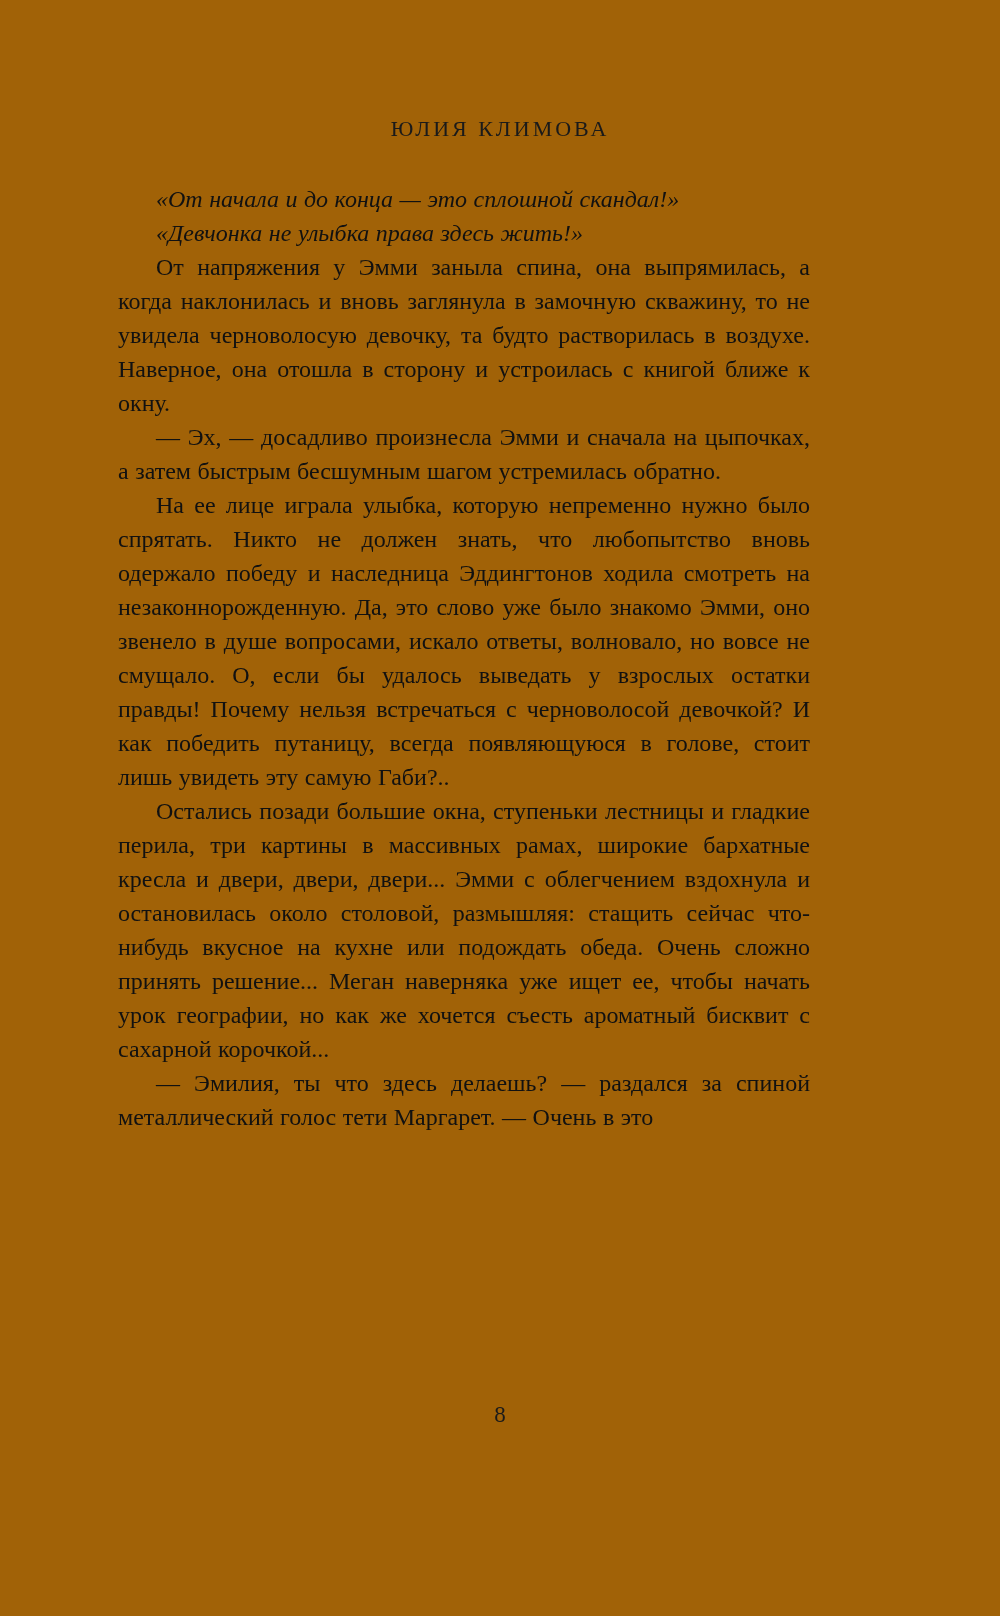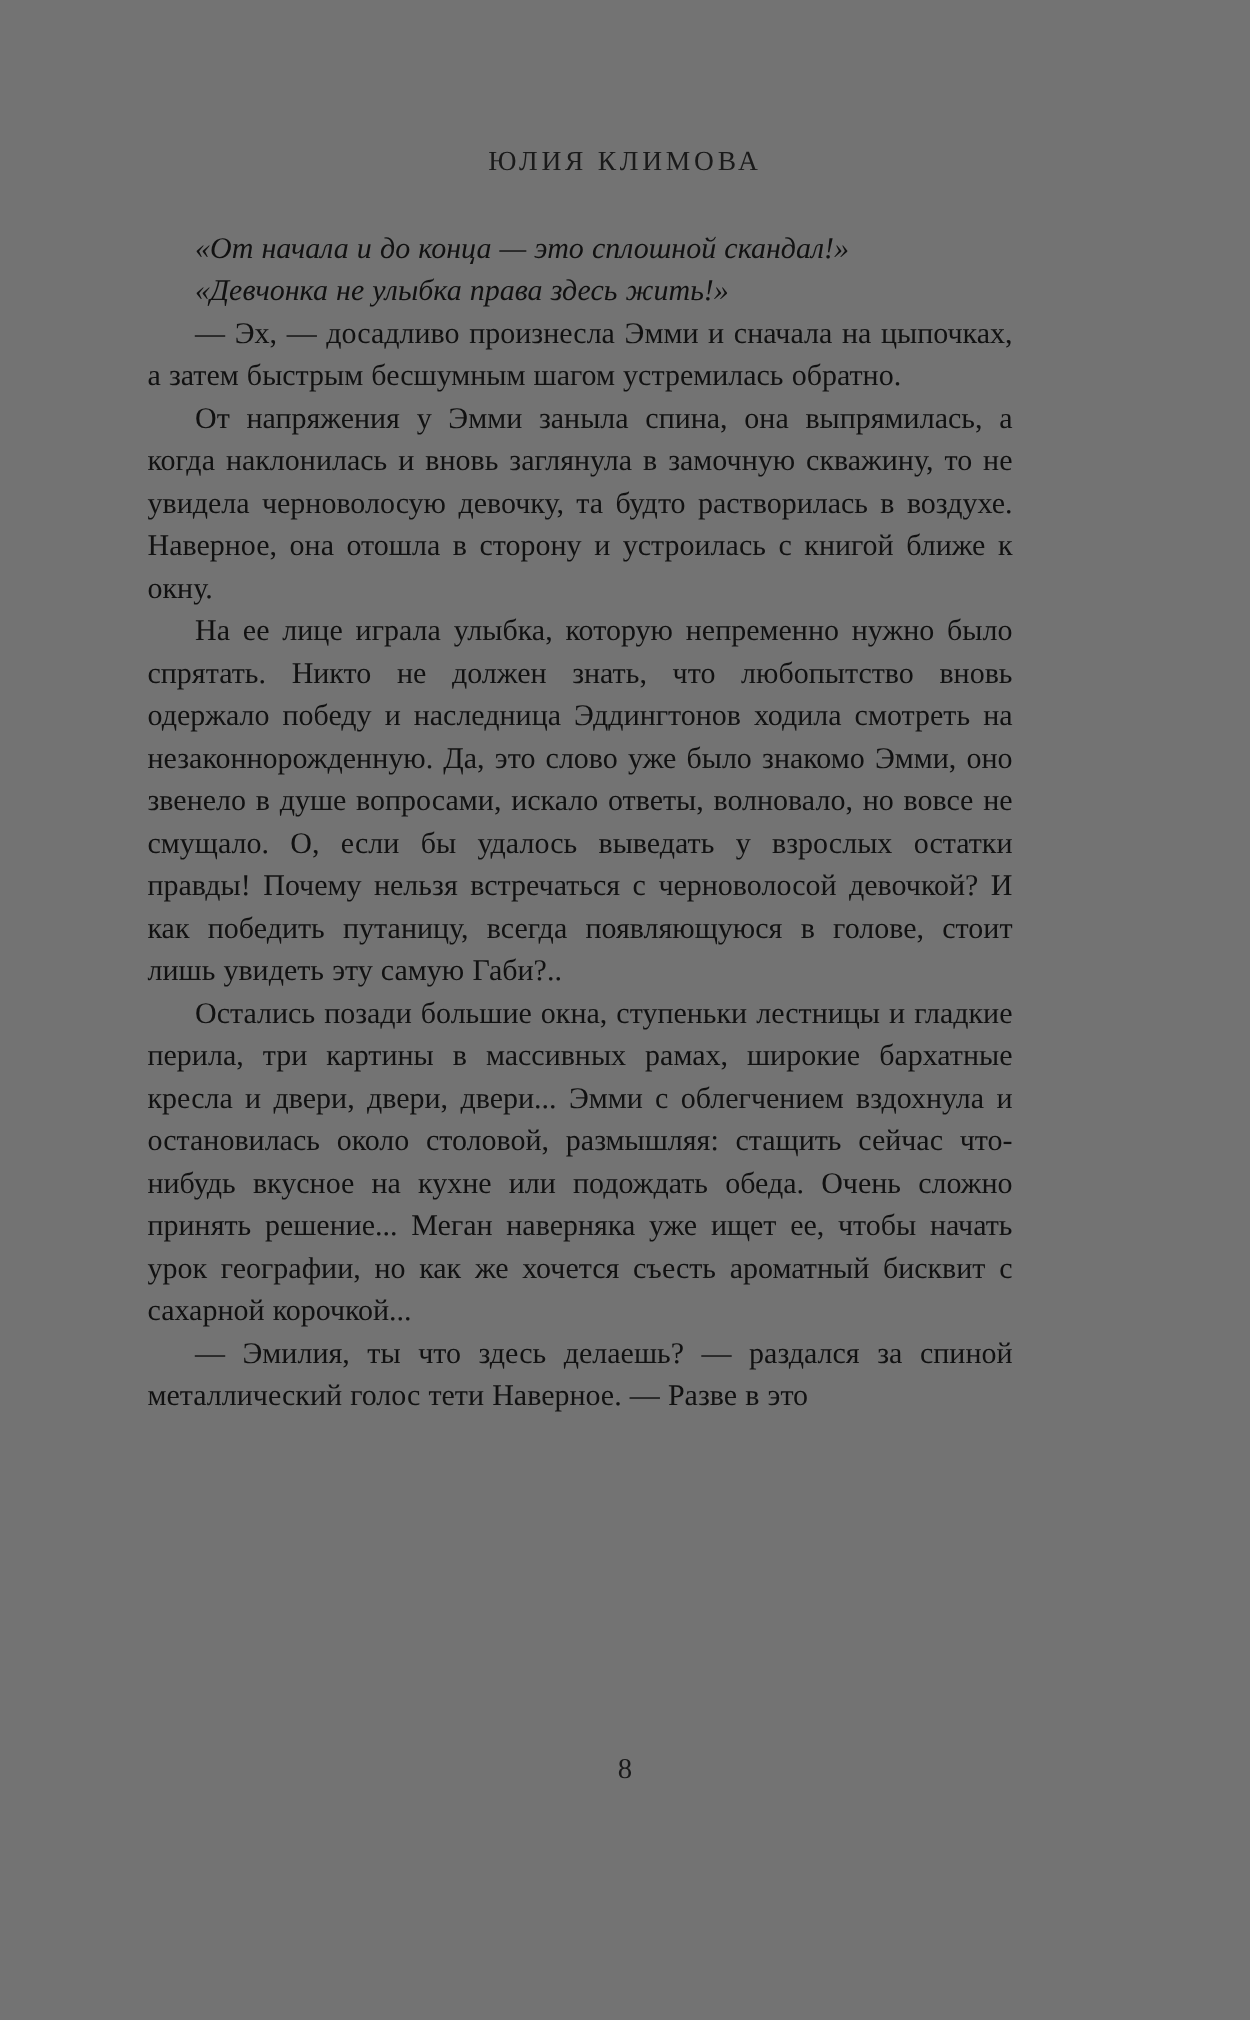--- a/index.html
+++ b/index.html
@@ -5,21 +5,21 @@
     * { box-sizing: border-box; }
     html, body {
       margin: 0;
       padding: 0;
       background: #ffffff;
     }
     .page {
       position: relative;
       width: 1000px;
       height: 1616px;
-      background: #737373;
+      background: #a16207;
       color: #111111;
       font-family: "Liberation Serif", "DejaVu Serif", serif;
       overflow: hidden;
     }
     .running-header {
       padding-top: 116px;
       text-align: center;
       font-size: 22px;
       letter-spacing: 3px;
       color: #1a1a1a;
@@ -56,22 +56,22 @@
 </head>
 <body>
 
 <div class="page">
 
   <div class="running-header">ЮЛИЯ КЛИМОВА</div>
 
   <div class="text-block">
       <p class="epigraph">«От начала и до конца — это сплошной скандал!»</p>
       <p class="epigraph">«Девчонка не улыбка права здесь жить!»</p>
+      <p>От напряжения у Эмми заныла спина, она выпрямилась, а когда наклонилась и вновь заглянула в замочную скважину, то не увидела черноволосую девочку, та будто растворилась в воздухе. Наверное, она отошла в сторону и устроилась с книгой ближе к окну.</p>
       <p>— Эх, — досадливо произнесла Эмми и сначала на цыпочках, а затем быстрым бесшумным шагом устремилась обратно.</p>
-      <p>От напряжения у Эмми заныла спина, она выпрямилась, а когда наклонилась и вновь заглянула в замочную скважину, то не увидела черноволосую девочку, та будто растворилась в воздухе. Наверное, она отошла в сторону и устроилась с книгой ближе к окну.</p>
       <p>На ее лице играла улыбка, которую непременно нужно было спрятать. Никто не должен знать, что любопытство вновь одержало победу и наследница Эддингтонов ходила смотреть на незаконнорожденную. Да, это слово уже было знакомо Эмми, оно звенело в душе вопросами, искало ответы, волновало, но вовсе не смущало. О, если бы удалось выведать у взрослых остатки правды! Почему нельзя встречаться с черноволосой девочкой? И как победить путаницу, всегда появляющуюся в голове, стоит лишь увидеть эту самую Габи?..</p>
       <p>Остались позади большие окна, ступеньки лестницы и гладкие перила, три картины в массивных рамах, широкие бархатные кресла и двери, двери, двери... Эмми с облегчением вздохнула и остановилась около столовой, размышляя: стащить сейчас что-нибудь вкусное на кухне или подождать обеда. Очень сложно принять решение... Меган наверняка уже ищет ее, чтобы начать урок географии, но как же хочется съесть ароматный бисквит с сахарной корочкой...</p>
-      <p>— Эмилия, ты что здесь делаешь? — раздался за спиной металлический голос тети Наверное. — Разве в это</p>
+      <p>— Эмилия, ты что здесь делаешь? — раздался за спиной металлический голос тети Маргарет. — Очень в это</p>
     </div>
 
   <div class="page-number">8</div>
 
 </div>
 
 </body></html>

